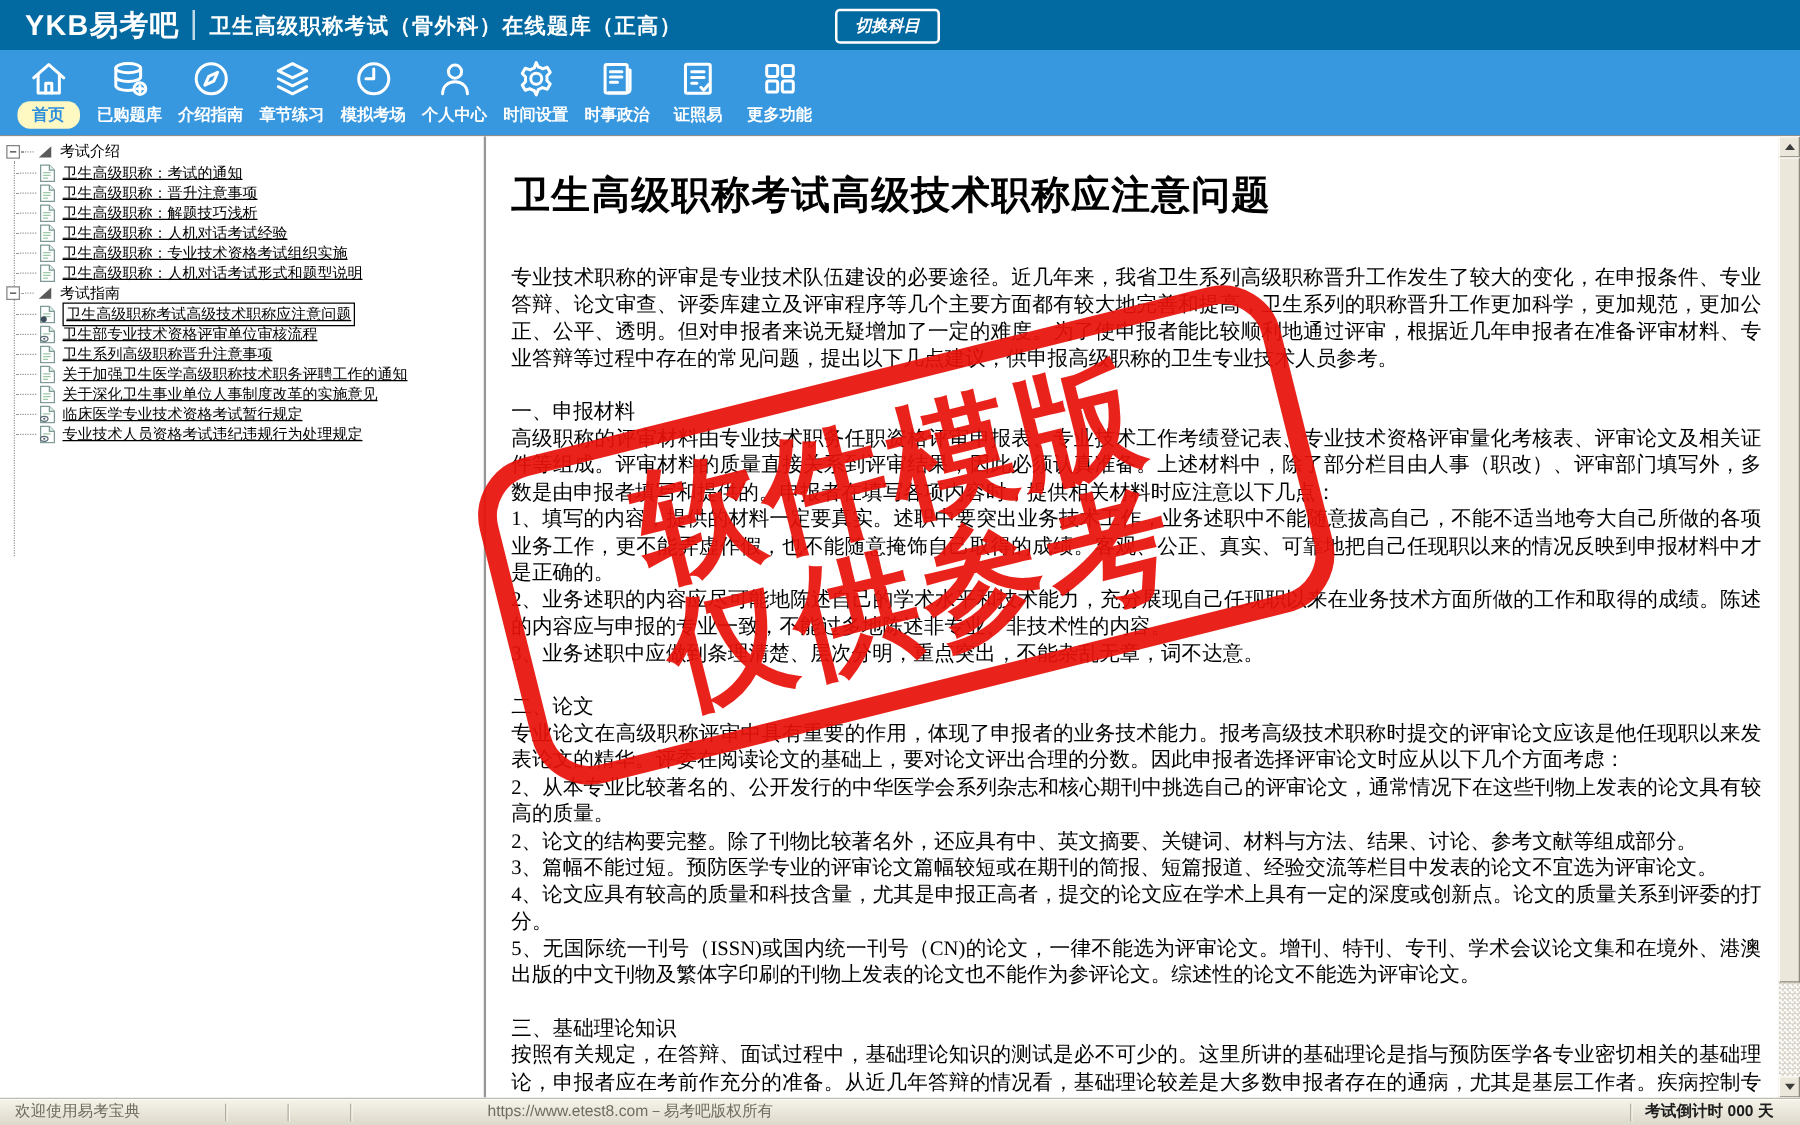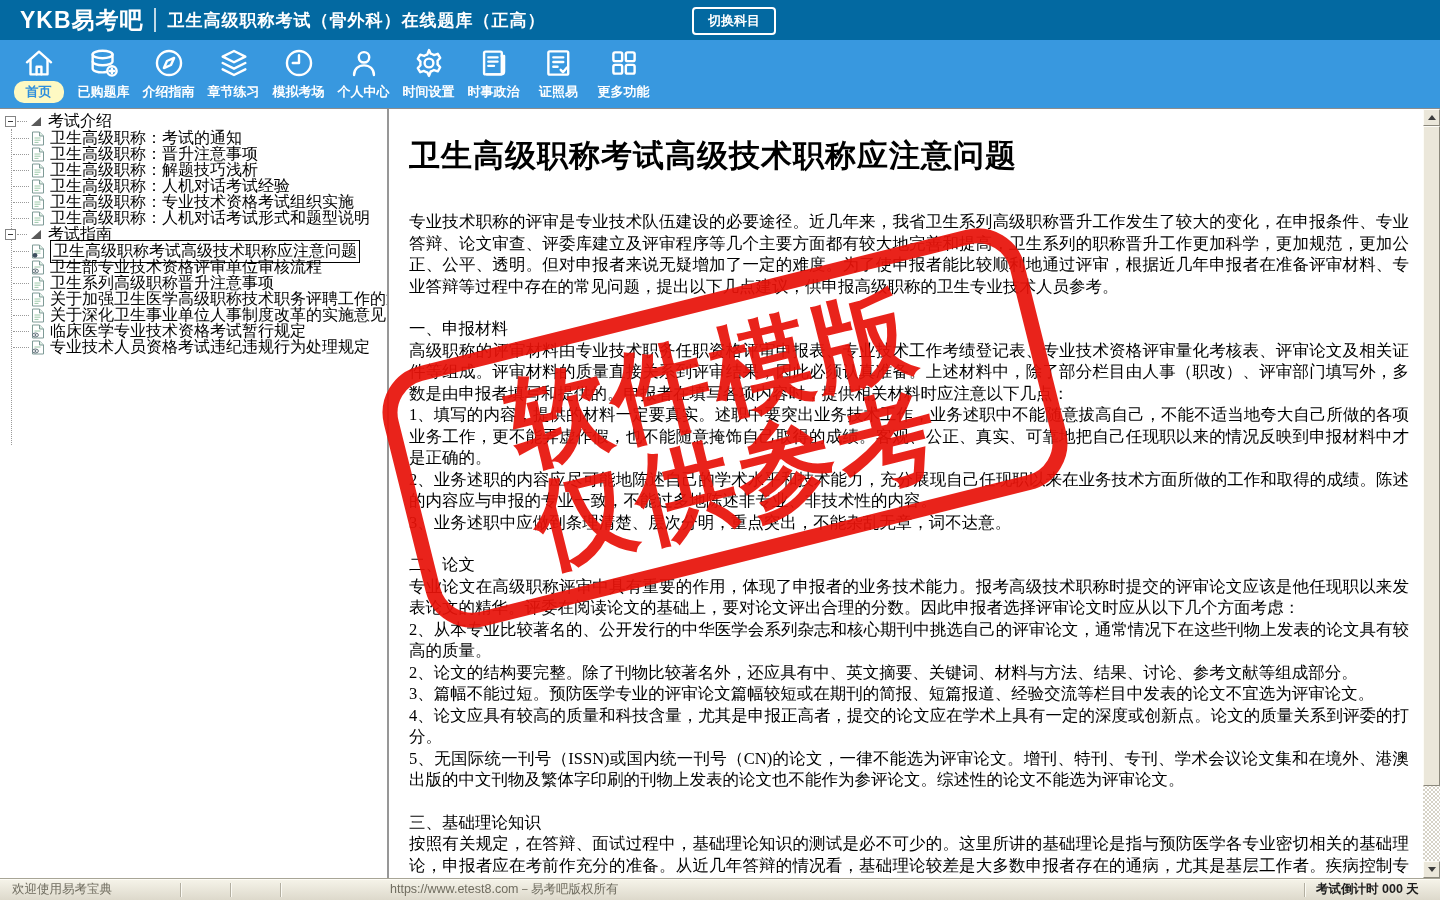--- a/index.html
+++ b/index.html
@@ -4,53 +4,53 @@
 <style>
   * { margin:0; padding:0; box-sizing:border-box; }
   html,body { width:1440px; height:900px; overflow:hidden; background:#fff;
               font-family:"Liberation Sans", sans-serif; }
 
   
   .titlebar { height:40px; background:#0369a1; display:flex; align-items:center; position:relative; }
   .logo { color:#fff; font-size:23px; font-weight:bold; margin-left:20px; letter-spacing:1px; }
   .tb-sep { width:2px; height:24px; background:rgba(255,255,255,.75); margin:0 12px 0 10px; }
   .tb-title { color:#fff; font-size:17px; font-weight:bold; letter-spacing:1px; }
-  .switch-btn { position:absolute; left:692px; top:7px; background:transparent; color:#fff;
+  .switch-btn { position:absolute; left:668px; top:7px; background:transparent; color:#fff;
                 border:2px solid #fff; border-radius:4px; font-size:13px; font-weight:bold;
-                padding:3px 14px; cursor:pointer; font-family:inherit; }
+                padding:3px 14px; cursor:pointer; font-family:inherit;font-style:italic; }
 
   
   .toolbar { height:68px; background:#3898df; display:flex; align-items:flex-start; padding-left:6px; }
   .tb-item { width:65px; display:flex; flex-direction:column; align-items:center; color:#fff; cursor:pointer; }
   .tb-icon { width:34px; height:34px; margin-top:6px; display:block; }
   .tb-icon svg { width:100%; height:100%; stroke:#fff; fill:none; stroke-width:1.7;
                  stroke-linecap:round; stroke-linejoin:round; }
   .tb-label { font-size:13px; font-weight:bold; margin-top:1px; padding:2px 8px; border-radius:10px; white-space:nowrap; }
   .tb-item.active .tb-label { background:#fef9c3; color:#2e8fdd; padding:2px 12px; }
 
   
   .main { height:770px; display:flex; position:relative; border-top:1px solid #8c8c8c; background:#fff; overflow:hidden; }
 
   
   .sidebar { width:389px; border-right:2px solid #979797; background:#fff; padding:4px 0 0 0; position:relative; overflow:hidden; }
-  .tree { position:relative; font-size:16px; color:#000; }
+  .tree { position:relative; font-size:12px; color:#000; }
   .tree::before { content:""; position:absolute; left:11px; top:16px; height:316px;
                   border-left:1px dotted #9a9a9a; }
   .t-row { height:16px; display:flex; align-items:center; position:relative; white-space:nowrap; cursor:pointer; }
   .t-row.hdr { height:17px; }
   .expander { width:11px; height:11px; border:1px solid #848484; background:#fff; margin-left:5px;
               position:relative; flex:none; z-index:1; }
   .expander::after { content:""; position:absolute; left:2px; right:2px; top:4px; height:1px; background:#3a3a3a; }
   .hdots { width:10px; border-top:1px dotted #9a9a9a; margin-left:1px; flex:none; }
   .tri { width:0; height:0; border-left:10px solid transparent; border-bottom:9px solid #5a5a5a; margin-left:4px; flex:none; }
   .hdr .t-label { margin-left:7px; }
   .t-row.item { padding-left:12px; }
   .item .hdots { width:16px; }
   .t-doc { width:14px; height:15px; margin-left:2px; flex:none; }
-  .item .t-label { margin-left:5px; }
+  .item .t-label { margin-left:5px;text-decoration:underline; }
   .t-label.sel { border:1px solid #000; padding:0 2px; }
 
   
   .content { flex:1; position:relative; background:#fff; overflow:hidden; }
   .article { position:absolute; left:0; right:17px; top:0; bottom:0; padding:14px 14px 0 20px; overflow:hidden; }
   .article-title { font-family:"Liberation Serif","DejaVu Serif",serif; font-size:31px; font-weight:bold;
                    color:#000; margin:12px 0 34px 0; letter-spacing:1px; }
   .blk { font-family:"Liberation Serif","DejaVu Serif",serif; font-size:16.5px; line-height:21.5px;
          color:#000; text-align:justify; }
   .blk.gap { margin-top:21px; }

